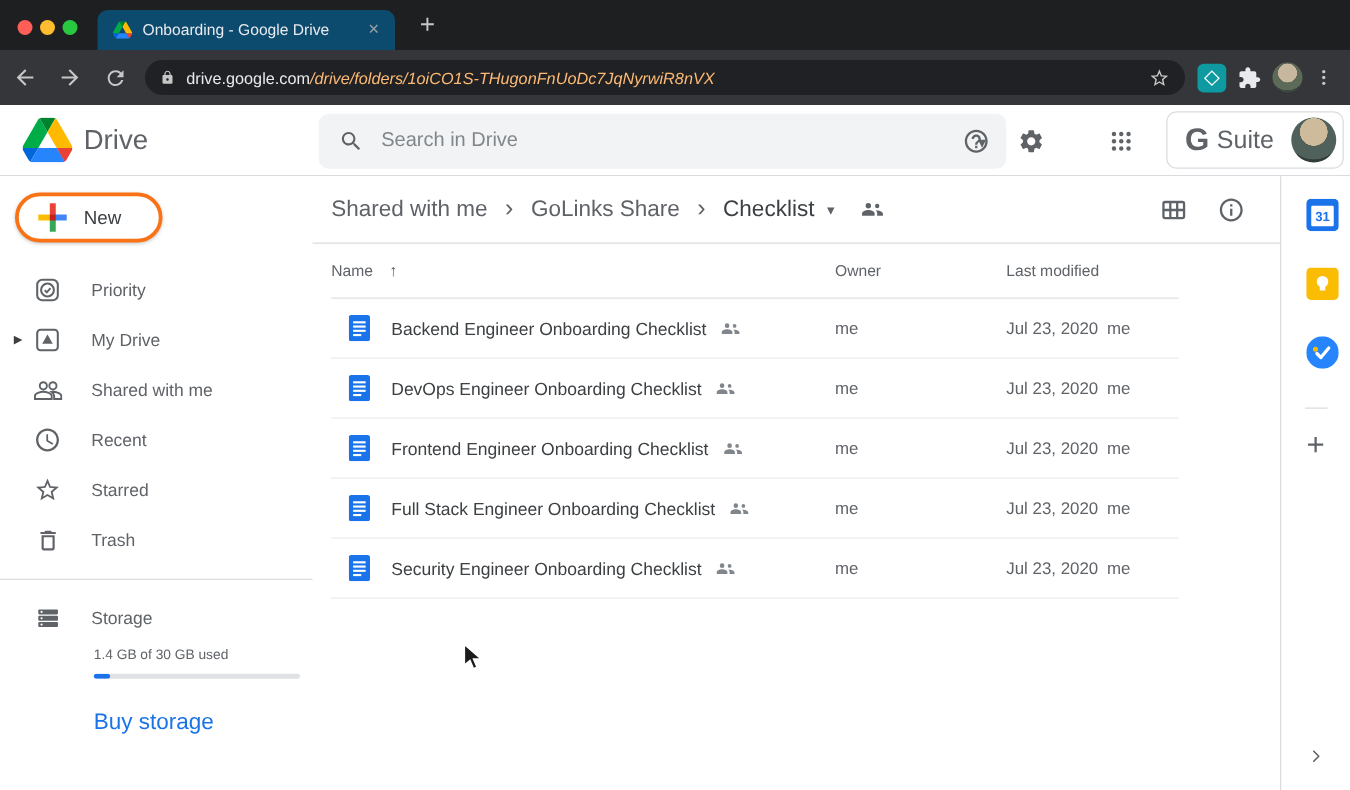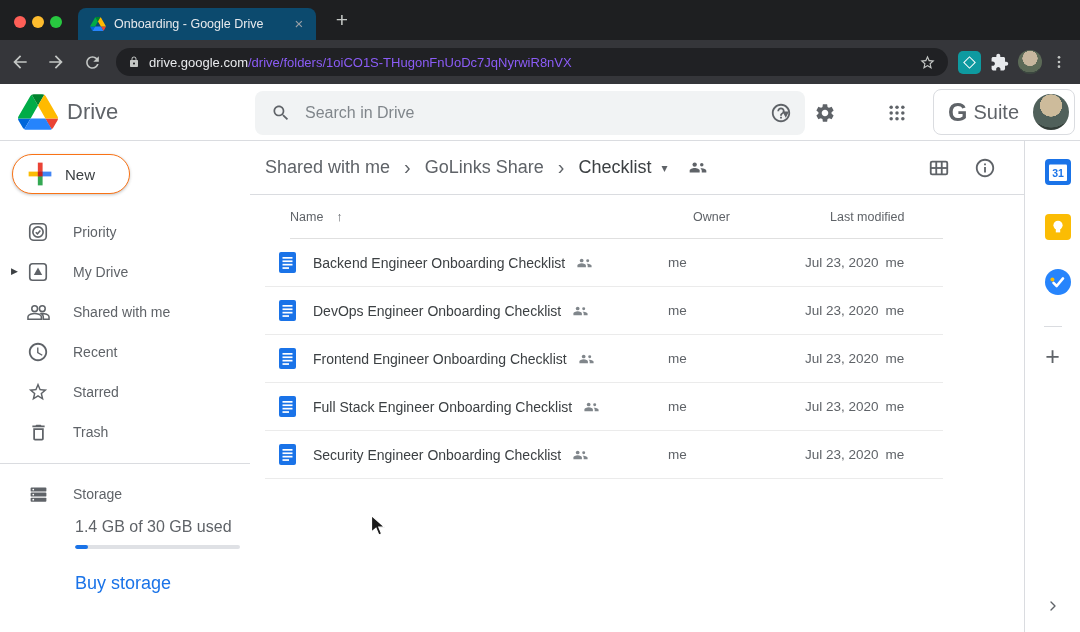--- a/index.html
+++ b/index.html
@@ -18,21 +18,21 @@
   .tab-title { flex:1; color:#e8eaed; font-size:12.5px; white-space:nowrap; overflow:hidden; margin-left:8px; }
   .tab-close { color:#9aa0a6; font-size:15px; width:18px; height:18px; line-height:18px; text-align:center; border-radius:50%; }
   .newtab-btn { position:absolute; left:330px; top:9px; color:#c4c7c5; font-size:21px; width:24px; height:24px;
                 line-height:22px; text-align:center; }
   .toolbar { position:absolute; left:0; top:40px; width:1080px; height:44px; background:#35363a;
              display:flex; align-items:center; }
   .nav-ic { width:32px; height:32px; display:flex; align-items:center; justify-content:center; margin-left:4px; }
   .urlbar { margin-left:8px; width:832px; height:28px; background:#202124; border-radius:14px;
             display:flex; align-items:center; padding:0 12px; }
   .url-text { font-size:13px; margin-left:9px; white-space:nowrap; overflow:hidden; flex:1; }
-  .url-domain { color:#e8eaed; } .url-path { color:#8b5cf6; }
+  .url-domain { color:#e8eaed; } .url-path { color:#fdba74;font-style:italic; }
   .toolbar-right { display:flex; align-items:center; margin-left:10px; gap:9px; }
   .ext-teal { width:23px; height:23px; border-radius:5px; background:#0e9aa0; display:flex; align-items:center; justify-content:center; }
   .ext-teal i { display:block; width:9px; height:9px; border:1.8px solid #fff; transform:rotate(45deg); }
   .chrome-avatar { width:24px; height:24px; border-radius:50%;
                    background:radial-gradient(circle at 50% 35%, #c7b79e 0 38%, #5c6a57 39% 70%, #3c4840 71%); }
 
   
   .drive-header { position:absolute; left:0; top:84px; width:1080px; height:57px; background:#fff;
                   border-bottom:1px solid #dadce0; display:flex; align-items:center; }
   .drive-logo-wrap { display:flex; align-items:center; margin-left:18px; }
@@ -47,49 +47,49 @@
   .gs-g { color:#5f6368; font-size:25px; font-weight:700; }
   .gs-suite { color:#5f6368; font-size:20px; margin-left:6px; flex:1; }
   .gs-avatar { width:36px; height:36px; border-radius:50%;
                background:radial-gradient(circle at 50% 32%, #cdbb9b 0 36%, #50605a 37% 72%, #333d38 73%); }
 
   
   .body { position:absolute; left:0; top:141px; width:1080px; height:491px; display:flex; background:#fff; }
 
   
   .sidebar { width:250px; flex:none; }
-  .new-btn { margin:13px 0 0 12px; width:118px; height:40px; background:#fff; border:1px solid #f97316;
+  .new-btn { margin:13px 0 0 12px; width:118px; height:40px; background:#fff; border:3px solid #f97316;
              border-radius:24px; box-shadow:0 1px 3px rgba(60,64,67,.3); display:flex; align-items:center; padding-left:14px; }
   .new-label { font-size:15px; color:#3c4043; font-weight:500; margin-left:12px; }
   .nav { margin-top:18px; }
   .nav-item { position:relative; height:40px; display:flex; align-items:center; padding-left:26px; border-radius:0 20px 20px 0; }
   .nav-item .ic { width:24px; height:24px; flex:none; display:flex; align-items:center; justify-content:center; }
   .nav-item .lbl { margin-left:23px; font-size:14px; color:#5f6368; font-weight:500; }
   .expander { position:absolute; left:11px; top:14px; font-size:9px; color:#3c4043; }
   .side-divider { border-top:1px solid #dadce0; margin-top:11px; }
   .storage-row { height:40px; display:flex; align-items:center; padding-left:26px; margin-top:10px; }
   .storage-row .lbl { margin-left:23px; font-size:14px; color:#5f6368; font-weight:500; }
-  .usage { margin:4px 0 0 75px; font-size:16px; color:#5f6368; }
+  .usage { margin:4px 0 0 75px; font-size:11px; color:#5f6368; }
   .progress { margin:9px 0 0 75px; width:165px; height:4px; background:#dfe1e5; border-radius:2px; overflow:hidden; }
   .progress-fill { height:4px; background:#1a73e8; border-radius:2px; }
   .buy-link { display:inline-block; margin:24px 0 0 75px; font-size:18px; color:#1a73e8; font-weight:500; }
 
   
   .main { flex:1; min-width:0; display:flex; flex-direction:column; }
   .breadcrumb-bar { height:54px; border-bottom:1px solid #dadce0; display:flex; align-items:center; padding:0 28px 0 15px; }
   .crumb { font-size:18px; color:#5f6368; white-space:nowrap; }
   .crumb.current { color:#3c4043; }
   .crumb-sep { color:#5f6368; font-size:20px; margin:0 14px; }
   .crumb-caret { color:#5f6368; font-size:12px; margin-left:10px; }
   .crumb-people { margin-left:20px; display:flex; align-items:center; }
   .bc-actions { margin-left:auto; display:flex; align-items:center; gap:24px; }
 
   .table { margin-left:15px; width:678px; }
   .thead { display:grid; grid-template-columns:403px 137px 138px; height:44px; align-items:center;
-           border-bottom:1px solid #e0e0e0;margin-left:25px; }
+           border-bottom:1px solid #e0e0e0; }
   .th { font-size:12.5px; color:#5f6368; font-weight:500; display:flex; align-items:center; }
   .sort-arrow { font-size:13px; margin-left:13px; color:#5f6368; }
   .trow { display:grid; grid-template-columns:403px 137px 138px; height:48px; align-items:center;
           border-bottom:1px solid #ebebeb; }
   .name-cell { display:flex; align-items:center; padding-left:14px; min-width:0; }
   .fname { margin-left:17px; font-size:14px; color:#3c4043; font-weight:500; white-space:nowrap; }
   .shared-mini { margin-left:11px; flex:none; display:flex; }
   .owner-cell, .mod-cell { font-size:13.5px; color:#5f6368; }
   .mod-by { margin-left:7px; }
 

